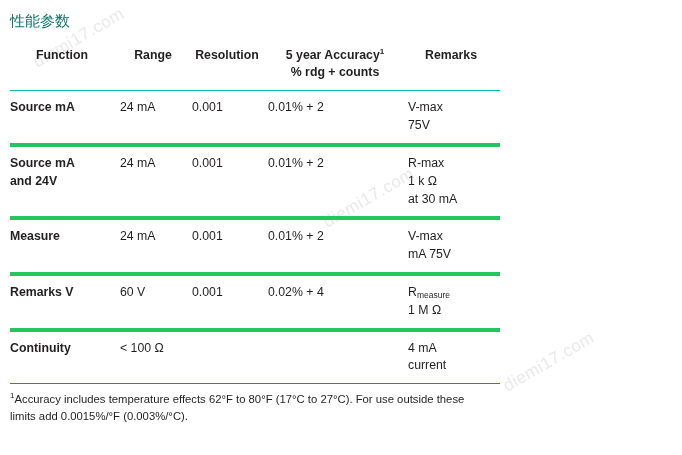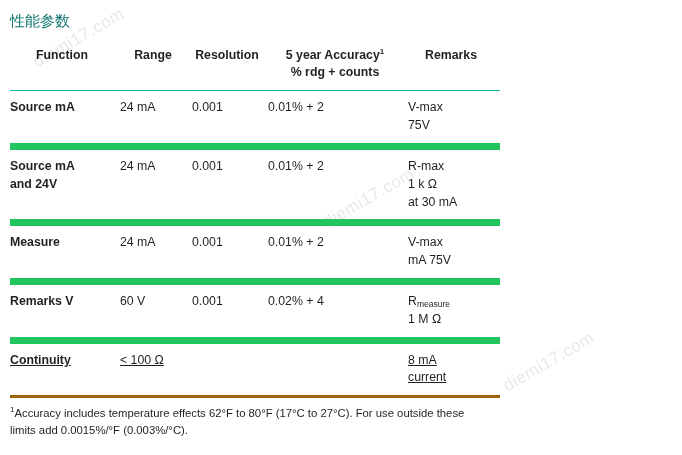--- a/index.html
+++ b/index.html
@@ -71,29 +71,28 @@
   }
   table.spec thead th sup {
     font-size: 8px;
     vertical-align: super;
     line-height: 0;
   }
 
   table.spec tbody td {
     vertical-align: top;
     padding: 8px 6px 8px 0;
-    border-bottom: 7px solid #22c55e;
+    border-bottom: 4px solid #22c55e;
     line-height: 1.45;
   }
   table.spec tbody td.fn {
     font-weight: bold;
   }
   table.spec tbody tr.last td {
-    border-bottom: 3px solid #a16207;
-    text-decoration: underline;
+    border-bottom: 1px solid #a16207;
   }
   table.spec tbody td .ln {
     display: block;
   }
   table.spec sub {
     font-size: 8.5px;
     vertical-align: baseline;
     line-height: 0;
     position: relative;
     top: 2px;
@@ -192,21 +191,21 @@
           <span class="ln">1 M Ω</span>
         </td>
       </tr>
 
       <tr class="last">
         <td class="fn">Continuity</td>
         <td>&lt; 100 Ω</td>
         <td></td>
         <td></td>
         <td>
-          <span class="ln">8 mA</span>
+          <span class="ln">4 mA</span>
           <span class="ln">current</span>
         </td>
       </tr>
 
     </tbody>
   </table>
 
   <div class="footnote"><sup>1</sup><span>Accuracy includes temperature effects 62°F to 80°F (17°C to 27°C). For use outside these limits add 0.0015%/°F (0.003%/°C).</span></div>
 
 </div>

